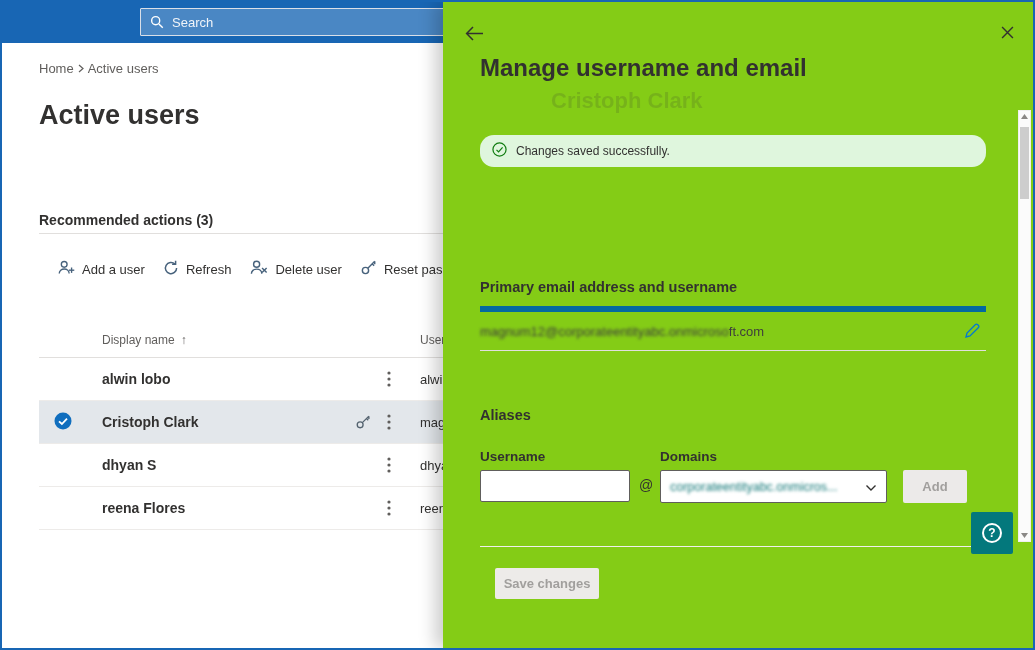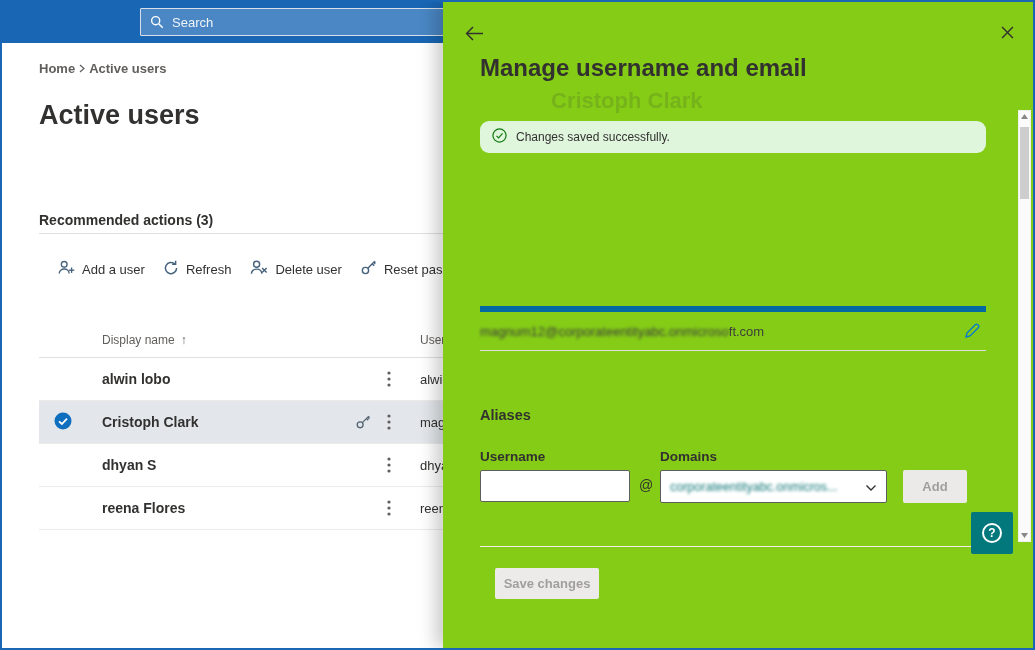--- a/index.html
+++ b/index.html
@@ -15,21 +15,21 @@
   .search-box input { flex:1; background:transparent; border:none; outline:none; color:#fff; font-size:13px; }
   .search-box input::placeholder { color:#f0f4f9; opacity:1; }
   .topbar-right { position:absolute; right:8px; top:0; height:41px; display:flex; align-items:center; gap:26px; }
   .tb-icon { display:flex; align-items:center; justify-content:center; cursor:pointer; }
   .q-glyph { color:#fff; font-size:16px; font-weight:700; }
   .avatar { width:30px; height:30px; border-radius:50%; border:2px solid #fff; background:#14518f;
             color:#fff; font-size:11px; font-weight:700; display:flex; align-items:center; justify-content:center; cursor:pointer; }
 
   
   .main { position:absolute; top:41px; left:0; right:0; bottom:0; background:#fff; }
-  .breadcrumb { position:absolute; left:37px; top:18px; display:flex; align-items:center; gap:4px; font-size:13px; color:#605e5c;font-weight:bold; }
+  .breadcrumb { position:absolute; left:37px; top:18px; display:flex; align-items:center; gap:4px; font-size:13px; color:#605e5c; }
   .crumb-link { cursor:pointer; }
   .page-title { position:absolute; left:37px; top:57px; font-size:27px; font-weight:700; color:#323130; }
   .rec-actions { position:absolute; left:37px; top:157px; font-size:14px; font-weight:700; color:#323130; cursor:pointer;margin-top:12px; }
   .divider-1 { position:absolute; left:37px; right:0; top:190px; height:1px; background:#e1dfdd; }
 
   .toolbar { position:absolute; left:55px; top:209px; height:34px; display:flex; align-items:center; gap:18px; white-space:nowrap; }
   .tbar-item { display:flex; align-items:center; gap:7px; font-size:13px; color:#323130; cursor:pointer; }
   .tbar-item svg { flex:0 0 auto; }
 
   .table { position:absolute; left:37px; right:0; top:280px; }
@@ -47,21 +47,21 @@
 
   
   .panel { position:absolute; left:441px; top:0; right:0; bottom:0; background:#84cc16;
            box-shadow:-8px 0 16px rgba(0,0,0,0.20); z-index:5; }
   .panel-inner { position:absolute; inset:0; }
   .back-btn { position:absolute; left:20px; top:22px; cursor:pointer; padding:2px; }
   .close-btn { position:absolute; right:16px; top:20px; cursor:pointer; padding:3px; }
   .p-title { position:absolute; left:37px; top:52px; font-size:24px; font-weight:700; color:#323130; white-space:nowrap; }
   .ghost { position:absolute; left:108px; top:86px; font-size:22px; font-weight:700; color:#323130;
            opacity:0.16; filter:blur(0.7px); white-space:nowrap; pointer-events:none; }
-  .banner { position:absolute; left:37px; top:119px; width:506px; height:32px; background:#dff6dd; border-radius:9px;
+  .banner { position:absolute; left:37px; top:133px; width:506px; height:32px; background:#dff6dd; border-radius:14px;
             display:flex; align-items:center; gap:9px; padding:0 12px; font-size:12px; color:#323130; }
   .desc { position:absolute; left:37px; top:181px; width:502px; font-size:13.5px; line-height:20px; color:#323130; }
   .sec-heading { position:absolute; font-size:14.5px; font-weight:700; color:#323130; }
   .primary-heading { left:37px; top:277px; }
   .email-row { position:absolute; left:37px; top:304px; width:506px; height:45px;
                border-top:6px solid #0369a1; border-bottom:1px solid #e1dfdd;
                display:flex; align-items:center; justify-content:space-between; padding-right:4px; }
   .email-text { font-size:13px; color:#3f3e3d; white-space:nowrap; }
   .blurred { filter:blur(1.7px); }
   .pencil { cursor:pointer; padding:2px; display:flex; }
@@ -313,20 +313,21 @@
         <span>
           <svg width="15" height="15" viewBox="0 0 16 16">
               <circle cx="8" cy="8" r="7" fill="none" stroke="#107c10" stroke-width="1.3"></circle>
               <path d="M4.8 8.4 L7 10.6 L11.3 5.7" fill="none" stroke="#107c10" stroke-width="1.3"></path>
             </svg>
         </span>
         <span>Changes saved successfully.</span>
       </div>
 
 
+      <h3 class="sec-heading primary-heading">Primary email address and username</h3>
 
       <div class="email-row">
         <span class="email-text">
           <span class="blurred">magnum12@corporateentityabc.onmicroso</span><span>ft.com</span>
         </span>
         <span class="pencil">
           <svg width="16" height="16" viewBox="0 0 16 16">
               <path d="M2 14 l1-4 L11.5 1.5 a1.4 1.4 0 0 1 2 0 l1 1 a1.4 1.4 0 0 1 0 2 L6 13 l-4 1z" fill="none" stroke="#0078d4" stroke-width="1.3"></path>
             </svg>
         </span>

